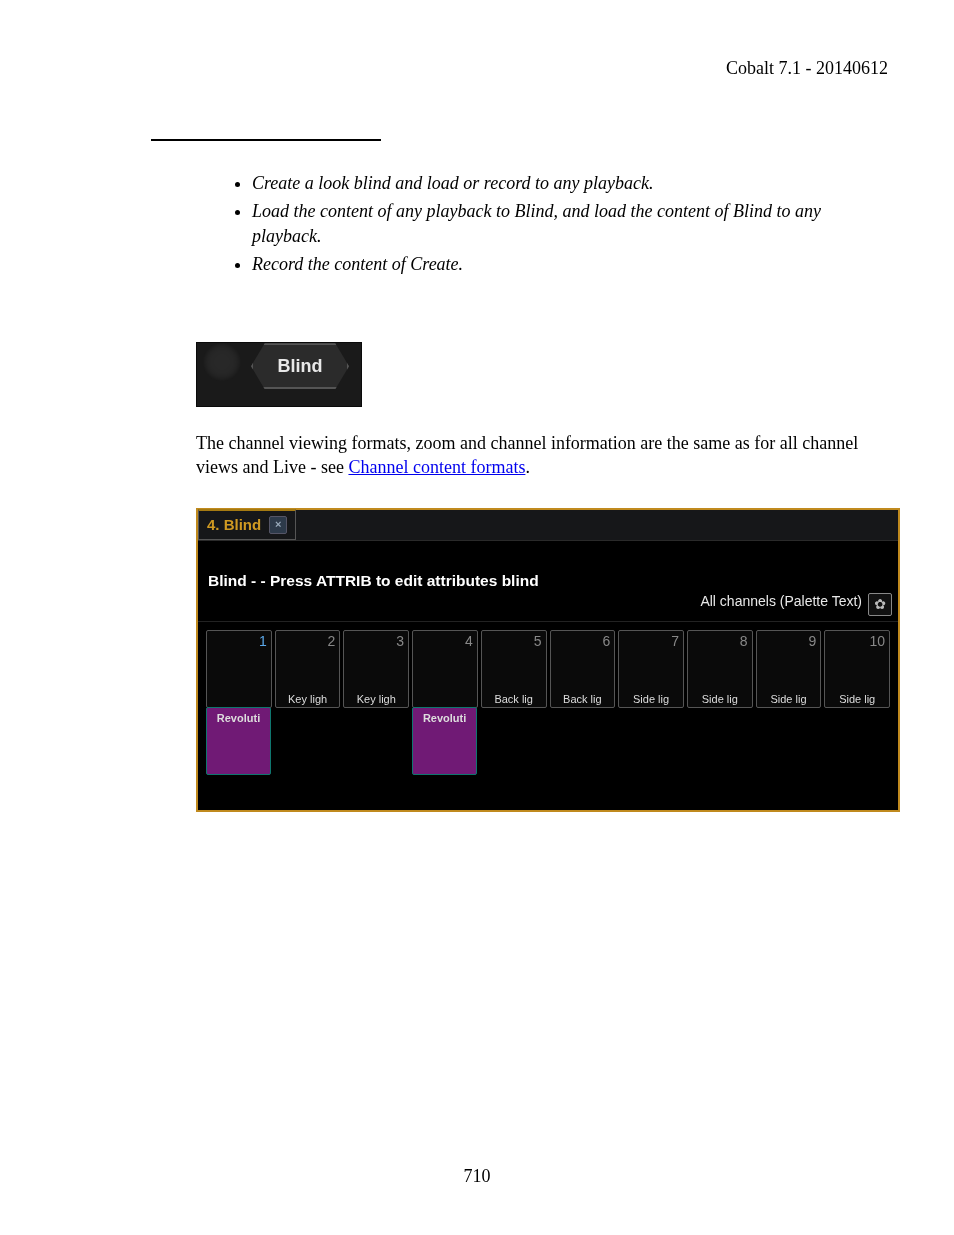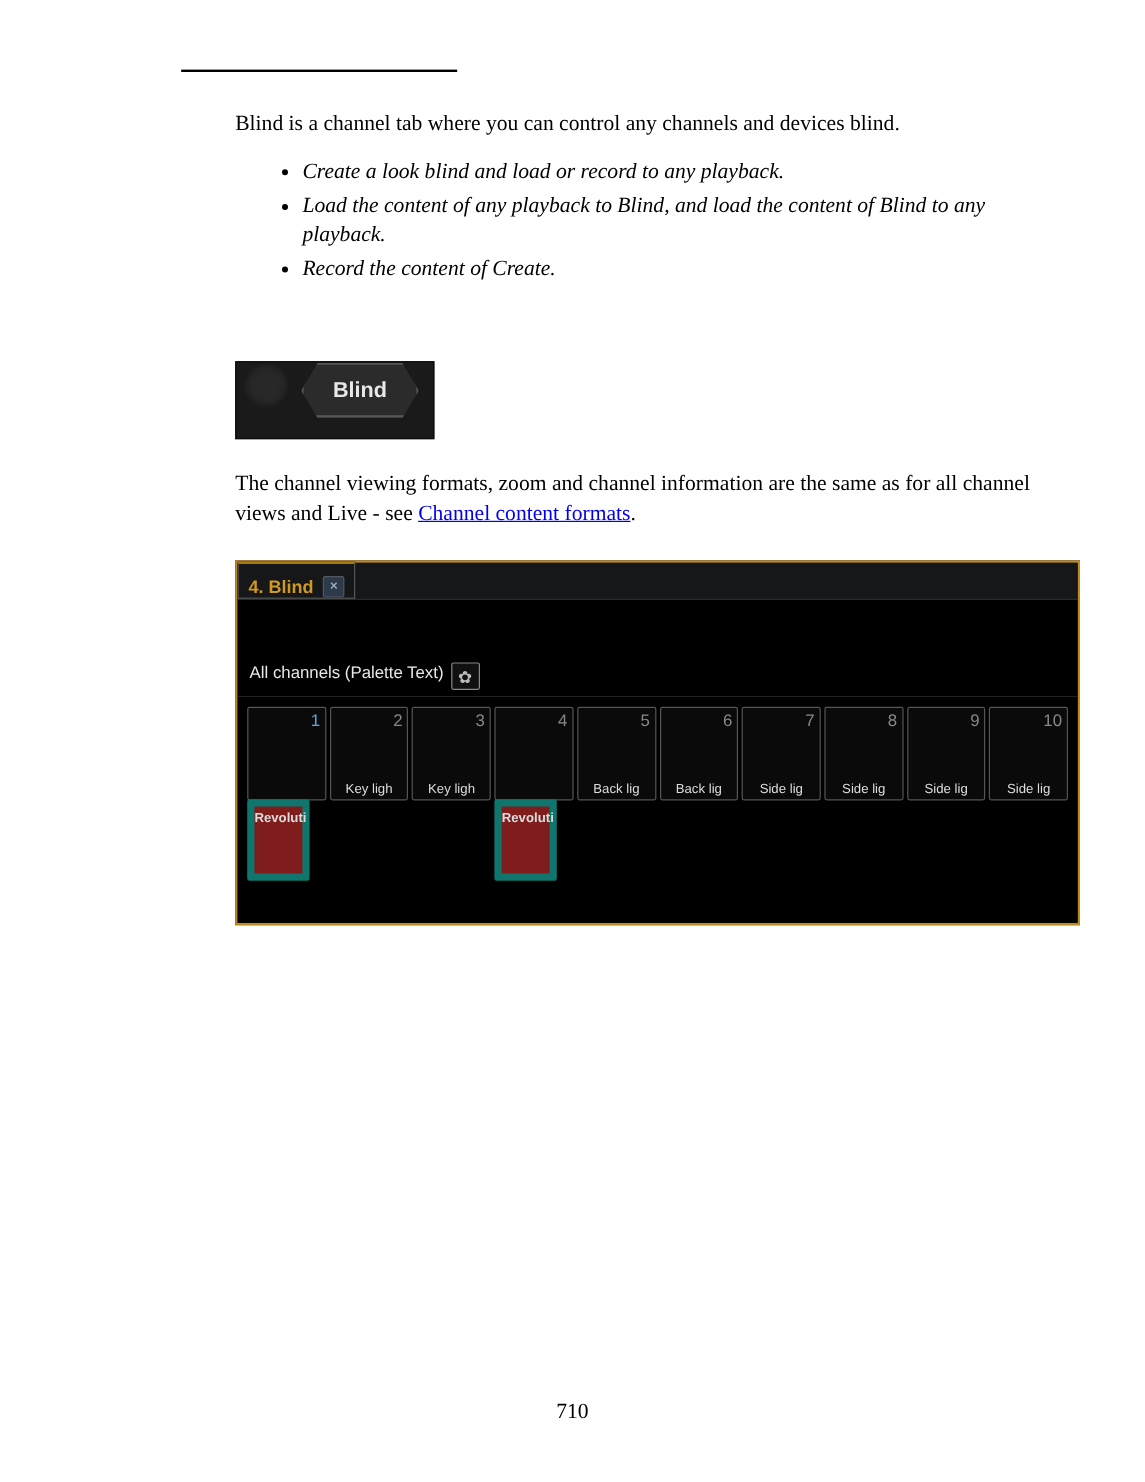--- a/index.html
+++ b/index.html
@@ -100,21 +100,21 @@
   }
   .ui-tabbar {
     background: #161719;
     height: 30px;
     display: flex;
     align-items: stretch;
     border-bottom: 1px solid #2a2a2a;
   }
   .ui-tab {
     display: flex;
-    align-items: flex-end;
+    align-items: center;
     gap: 8px;
     padding: 0 8px;
     background: #161719;
     border: 1px solid #555;
     border-top: 2px solid #a57a12;
     margin-top: -1px;
     color: #d09a22;
     font-size: 15px;
     font-weight: bold;
   }
@@ -200,24 +200,24 @@
     color: #ddd;
     font-weight: normal;
     overflow: hidden;
     white-space: nowrap;
     padding: 0 2px;
   }
   .ch .extra {
     position: absolute;
     top: 76px;
     left: -1px;
-    width: 52px;
+    width: 65px;
     height: 68px;
-    border: 6px solid #0f766e;
-    background: #7f1d1d;
+    border: 1px solid #0f766e;
+    background: #701a75;
     border-radius: 2px;
     box-sizing: border-box;
   }
   .ch .extra .extra-label {
     position: absolute;
     top: 4px;
     left: 0;
     right: 0;
     text-align: center;
     font-size: 11px;
@@ -232,26 +232,26 @@
     right: 0;
     text-align: center;
     font-size: 18px;
   }
 </style>
 </head>
 <body>
 
 <div class="page">
 
+  <div class="header-right">Cobalt 7.1 - 20140612</div>
 
   <hr class="hr-rule">
 
   <div class="content">
 
-    <p class="para">Blind is a channel tab where you can control any channels and devices blind.</p>
 
     <ul class="bullets">
       <li>Create a look blind and load or record to any playback.</li>
       <li>Load the content of any playback to Blind, and load the content of Blind to any playback.</li>
       <li>Record the content of Create.</li>
     </ul>
 
     <div class="gap-lg"></div>
 
 
@@ -267,20 +267,21 @@
     </p>
 
     <div class="ui-panel">
       <div class="ui-tabbar">
         <div class="ui-tab">
           <span>4. Blind</span>
           <span class="close">×</span>
         </div>
       </div>
       <div class="ui-header">
+        <div class="ui-header-left">Blind -  - Press ATTRIB to edit attributes blind</div>
         <div class="ui-header-right">
           <span>All channels (Palette Text)</span>
           <span class="gear-box">
             <span>✿</span>
           </span>
         </div>
       </div>
       <div class="ui-body">
         <div class="ch-row" id="ch-row">
             <div class="ch active">

